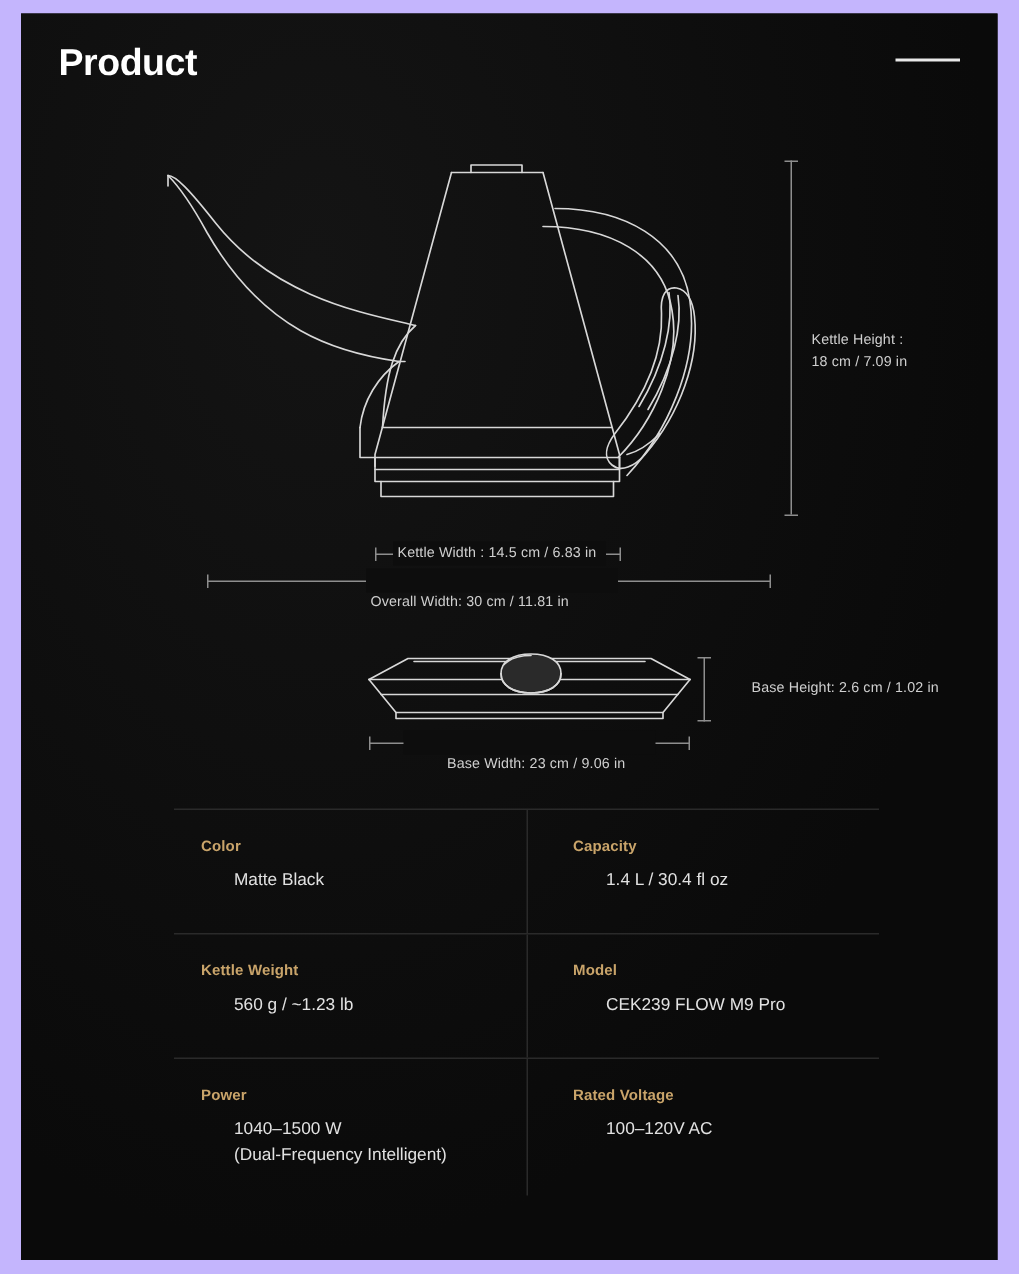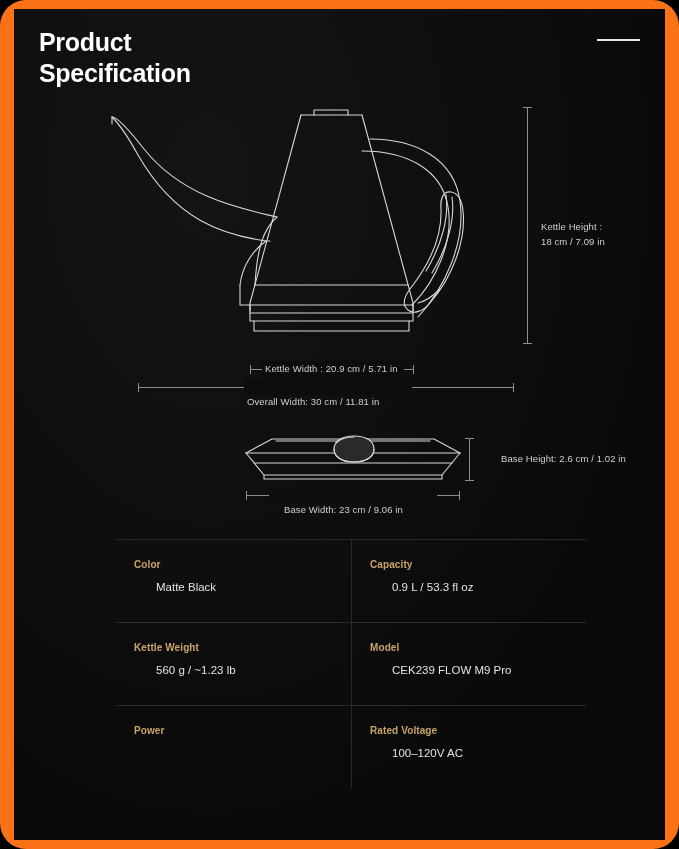--- a/index.html
+++ b/index.html
@@ -5,23 +5,22 @@
   * { box-sizing: border-box; }
   html, body {
     margin: 0; padding: 0;
     background: #000;
     width: 679px; height: 849px;
     font-family: "Liberation Sans", sans-serif;
   }
   .page {
     position: relative;
     width: 679px; height: 849px;
-    background: #f97316;
+    background: #c4b5fd;
     overflow: hidden;
-    border-radius: 26px;
   }
   .card {
     position: absolute;
     left: 14px; top: 9px;
     width: 651px; height: 831px;
     background: #0d0d0d;
     background-image: radial-gradient(ellipse at 30% 20%, #141414 0%, #0a0a0a 70%);
     overflow: hidden;
   }
   .title {
@@ -91,21 +90,21 @@
     border-top: 1px solid #2a2a2a;
   }
   .spec-row:last-child { border-bottom: none; }
   .spec-cell {
     flex: 1 1 50%;
     padding: 19px 0 19px 18px;
     min-height: 82px;
   }
   .spec-cell.right {
     border-left: 1px solid #2a2a2a;
-    padding-left: 18px;
+    padding-left: 30px;
   }
   .spec-key {
     color: #c9a46a;
     font-size: 10px;
     font-weight: bold;
     margin-bottom: 9px;
     letter-spacing: 0.1px;
   }
   .spec-val {
     color: #e2e2e2;
@@ -116,21 +115,20 @@
   }
 </style>
 </head>
 <body>
 
 <div class="page">
   <div class="card">
 
     <div class="title">
       <span class="title-line">Product</span>
-      <span class="title-line">Specification</span>
     </div>
     <div class="menu-dash"></div>
 
     <div class="diagram">
 
       <svg width="651" height="300" viewBox="0 0 651 300" style="position:absolute;left:0;top:0;">
         <g fill="none" stroke="#d8d8d8" stroke-width="1.1" stroke-linejoin="round" stroke-linecap="round">
 
           <path d="M300 26 L300 21 L334 21 L334 26"></path>
           <path d="M287 26 L348 26"></path>
@@ -169,21 +167,21 @@
       <div class="tick-h" style="left:509px; top:254px;"></div>
       <div class="dim-label two-line" style="left:527px; top:131px;">
         <span>Kettle Height :</span><br>
         <span>18 cm / 7.09 in</span>
       </div>
 
       <div class="dim-line-h" style="left:236px; top:280px; width:164px;"></div>
       <div class="tick-v" style="left:236px; top:276px;"></div>
       <div class="tick-v" style="left:399px; top:276px;"></div>
       <div class="label-gap" style="left:248px; top:272px; width:142px; height:16px;"></div>
-      <div class="dim-label" style="left:251px; top:274px;">Kettle Width : 20.9 cm / 5.71 in</div>
+      <div class="dim-label" style="left:251px; top:274px;">Kettle Width : 14.5 cm / 6.83 in</div>
 
       <div class="dim-line-h" style="left:124px; top:298px; width:376px;"></div>
       <div class="tick-v" style="left:124px; top:294px;"></div>
       <div class="tick-v" style="left:499px; top:294px;"></div>
       <div class="label-gap" style="left:230px; top:290px; width:168px; height:16px;"></div>
       <div class="dim-label" style="left:233px; top:307px;">Overall Width: 30 cm / 11.81 in</div>
 
       <svg width="651" height="120" viewBox="0 0 651 120" style="position:absolute;left:0;top:330px;">
         <g fill="none" stroke="#d8d8d8" stroke-width="1.1" stroke-linejoin="round" stroke-linecap="round">
 
@@ -205,50 +203,52 @@
 
       <div class="dim-line-v" style="left:455px; top:349px; height:43px;"></div>
       <div class="tick-h" style="left:451px; top:349px;"></div>
       <div class="tick-h" style="left:451px; top:391px;"></div>
       <div class="dim-label" style="left:467px; top:364px;margin-left:20px;">Base Height: 2.6 cm / 1.02 in</div>
 
       <div class="dim-line-h" style="left:232px; top:406px; width:214px;"></div>
       <div class="tick-v" style="left:232px; top:402px;"></div>
       <div class="tick-v" style="left:445px; top:402px;"></div>
       <div class="label-gap" style="left:255px; top:398px; width:168px; height:16px;"></div>
-      <div class="dim-label" style="left:258px; top:415px;padding-left:12px;">Base Width: 23 cm / 9.06 in</div>
+      <div class="dim-label" style="left:272px; top:415px;padding-left:12px;">Base Width: 23 cm / 9.06 in</div>
     </div>
 
     <div class="specs">
 
       <div class="spec-row">
         <div class="spec-cell">
           <div class="spec-key">Color</div>
           <div class="spec-val">Matte Black</div>
         </div>
         <div class="spec-cell right">
           <div class="spec-key">Capacity</div>
-          <div class="spec-val">0.9 L / 53.3 fl oz</div>
+          <div class="spec-val">1.4 L / 30.4 fl oz</div>
         </div>
       </div>
 
       <div class="spec-row">
         <div class="spec-cell">
           <div class="spec-key">Kettle Weight</div>
           <div class="spec-val">560 g / ~1.23 lb</div>
         </div>
         <div class="spec-cell right">
           <div class="spec-key">Model</div>
           <div class="spec-val">CEK239 FLOW M9 Pro</div>
         </div>
       </div>
 
       <div class="spec-row">
         <div class="spec-cell">
           <div class="spec-key">Power</div>
+          <div class="spec-val">1040–1500 W
+(Dual-Frequency Intelligent)</div>
         </div>
         <div class="spec-cell right">
           <div class="spec-key">Rated Voltage</div>
           <div class="spec-val">100–120V AC</div>
         </div>
       </div>
 
     </div>
   </div>
 </div>

